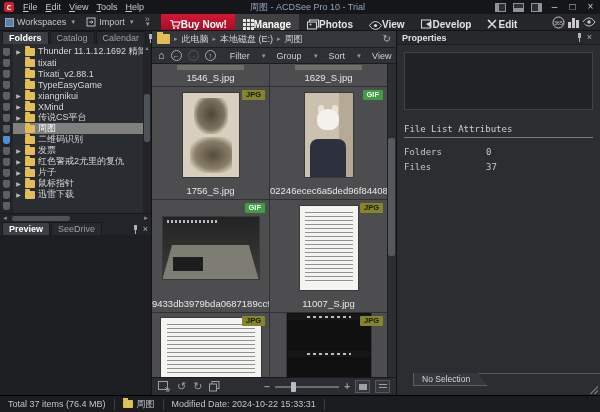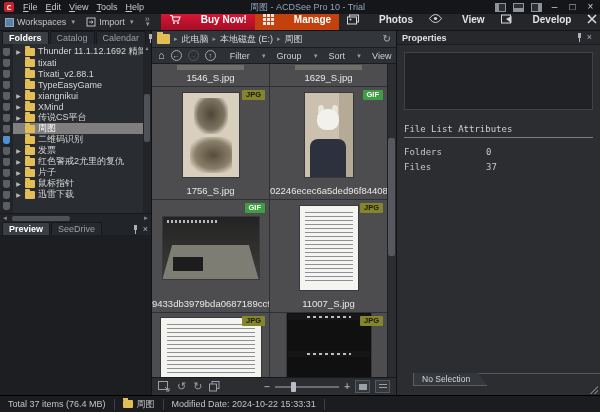--- a/index.html
+++ b/index.html
@@ -22,23 +22,23 @@
   .pane.b i{left:0;right:0;bottom:0;height:3px}
   .pane.r i{right:0;top:0;bottom:0;width:3px}
   .wbtn{color:#cfcfcf;font-size:10px;line-height:10px;width:11px;text-align:center}
 
   
   .bar{display:flex;align-items:stretch;height:17px;background:#24262a;border-bottom:1px solid #121417;overflow:hidden}
   .tool{display:flex;align-items:center;gap:3px;padding:0 5px;color:#c6c6c6;white-space:nowrap}
   .caret{font-size:6px;color:#9a9a9a;margin-left:1px}
   .chev{color:#9a9a9a;font-size:9px;display:flex;flex-direction:column;align-items:center;justify-content:center;line-height:5px;padding:0 4px}
   .sqr{width:9px;height:9px;background:#5b80a8;border:1px solid #8fa6c0;display:inline-block}
-  .mode{display:flex;align-items:flex-start;gap:20px;padding:0 8px;font-weight:bold;font-size:10px;color:#e3e3e3;white-space:nowrap}
+  .mode{display:flex;align-items:flex-end;gap:0;padding:0 8px;font-weight:bold;font-size:10px;color:#e3e3e3;white-space:nowrap}
   .mode.buy{background:linear-gradient(#d61734,#a50e26);color:#fff;margin-left:6px}
-  .mode.active{background:#c2410c;color:#fff}
+  .mode.active{background:#404040;color:#fff}
   .miniicons{display:flex;align-items:center;gap:3px;padding:0 4px;margin-left:auto}
 
   
   .content{display:flex;height:365px;border-bottom:1px solid #000}
 
   
   .left{width:152px;flex:0 0 auto;background:#2a2d31;border-right:1px solid #101214;display:flex;flex-direction:column}
   .ptabs{height:13px;display:flex;align-items:flex-end;background:#212428;padding-left:2px;gap:1px}
   .ptab{padding:1px 6px;color:#9aa0a6;background:#26292d;border:1px solid #16181b;border-bottom:none;border-radius:2px 2px 0 0;white-space:nowrap}
   .ptab.on{color:#fff;background:#3b3e43;font-weight:bold}

